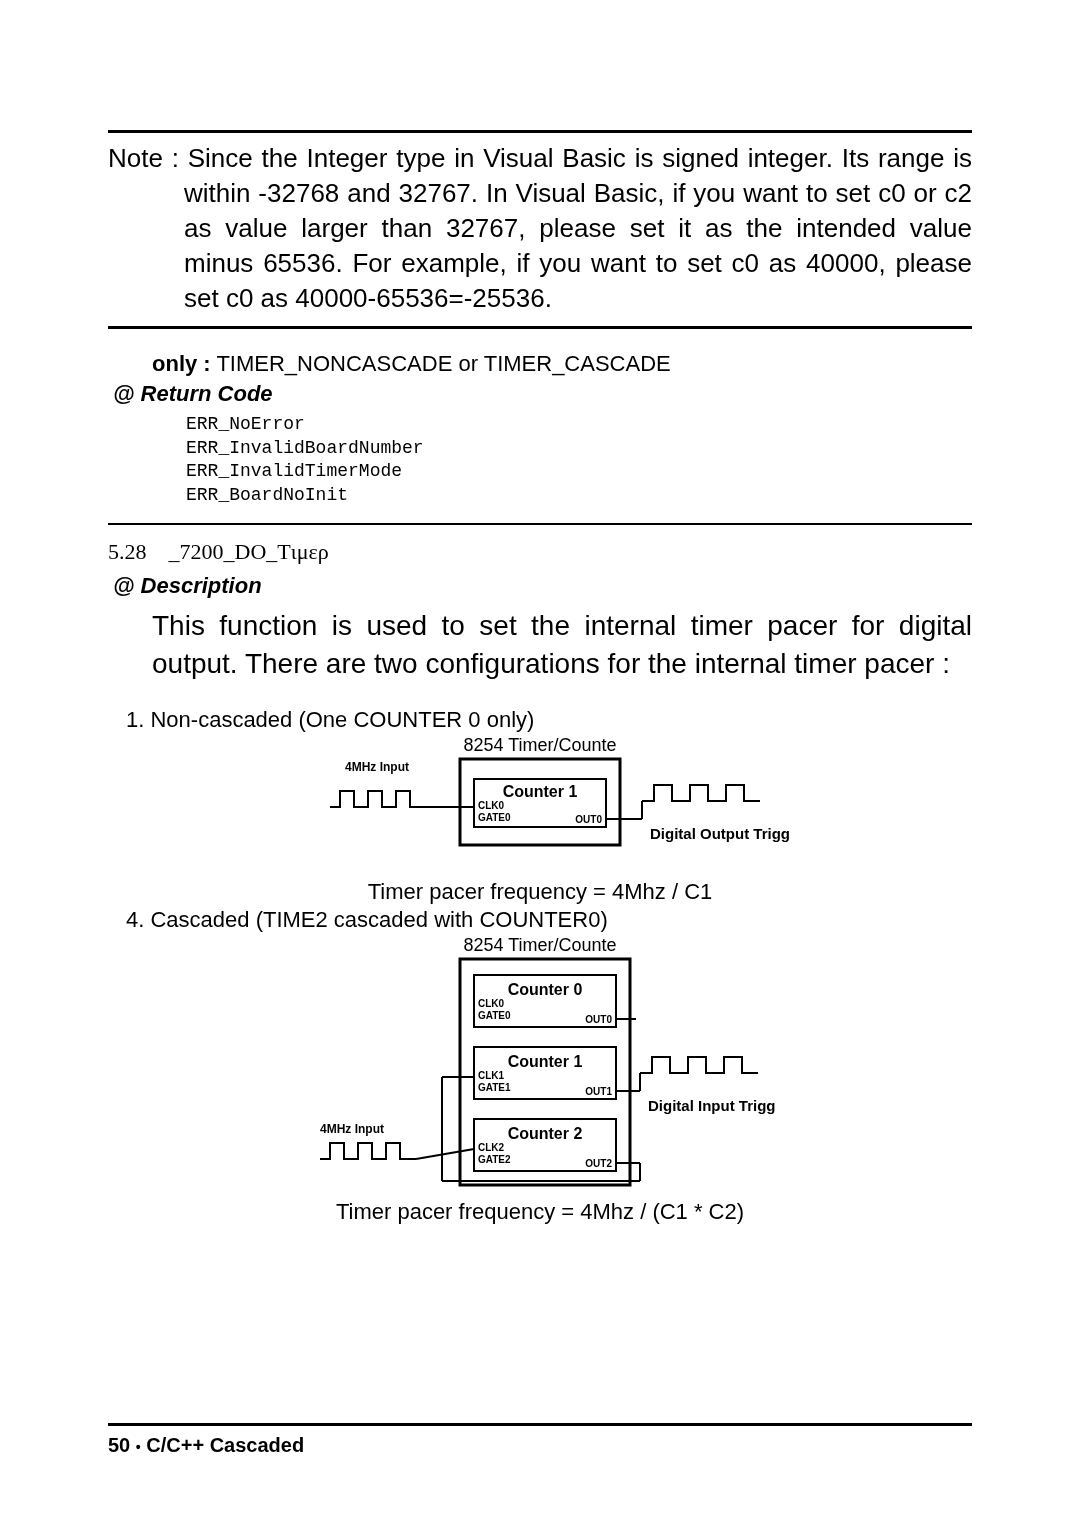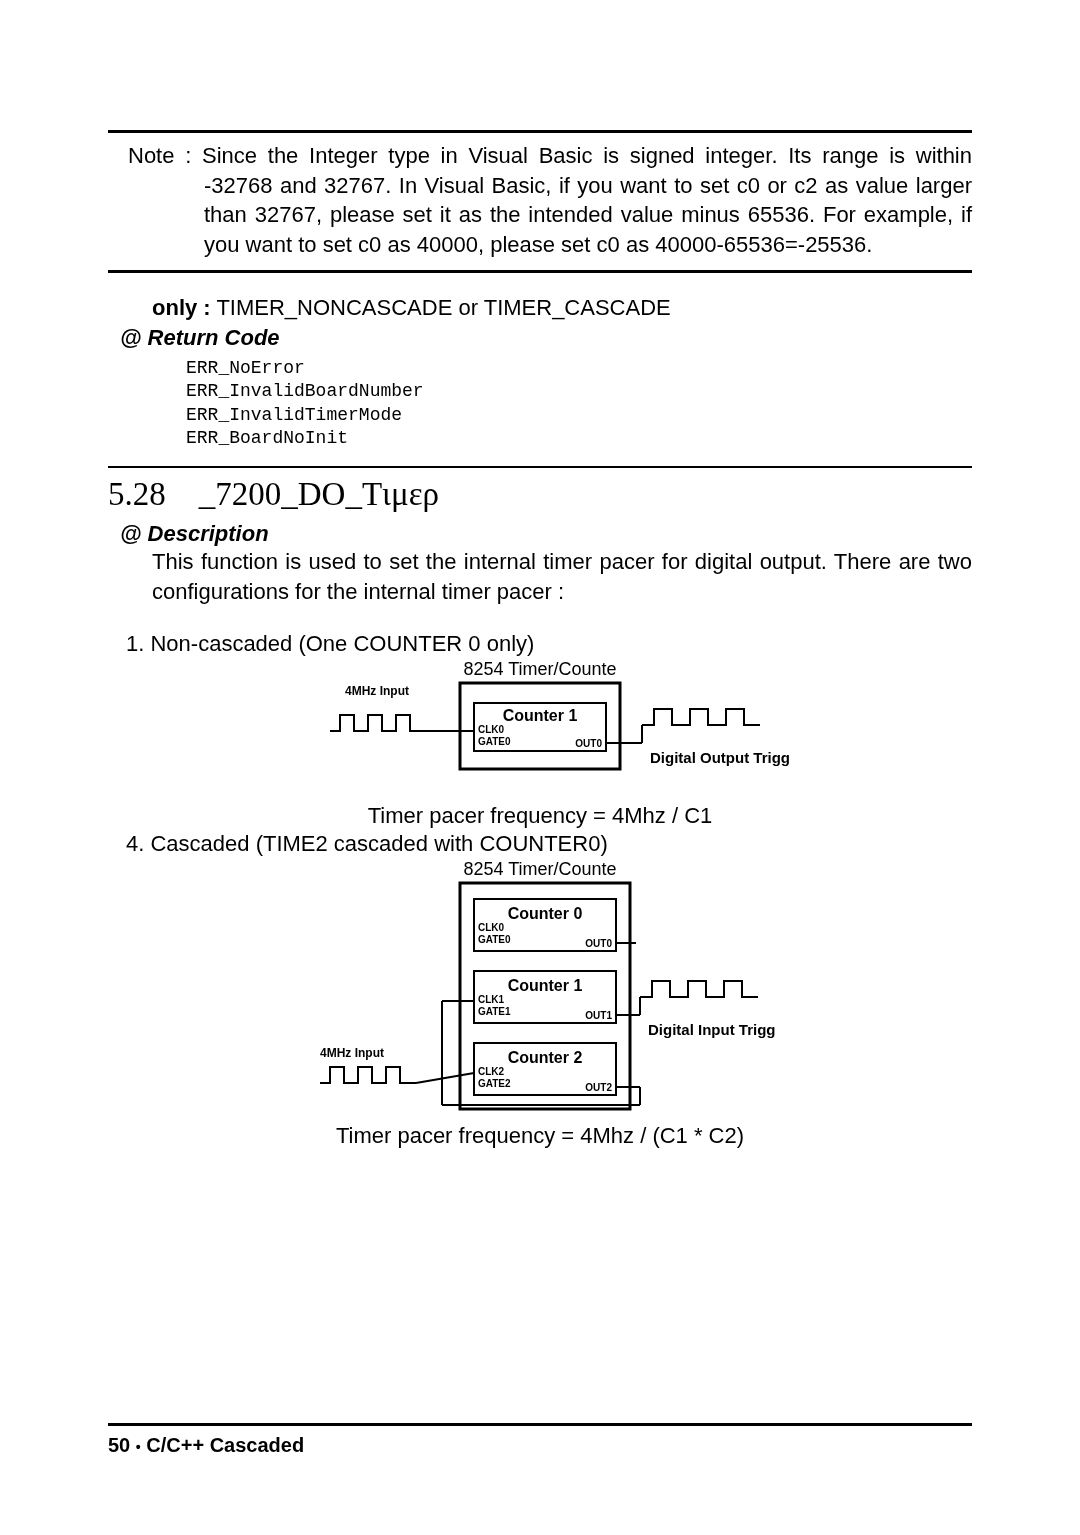--- a/index.html
+++ b/index.html
@@ -21,62 +21,62 @@
     border-top: 3px solid #000;
     margin: 0;
   }
   .hr-thin {
     border: none;
     border-top: 2px solid #000;
     margin: 0;
   }
   .note-block {
     padding: 8px 0 10px 0;
-    font-size: 22px;
+    font-size: 26px;
     line-height: 1.35;
     text-align: justify;
-    margin-left: 20px;
   }
   .note-block .note-body {
     display: block;
     padding-left: 76px;
     text-indent: -76px;
   }
   .mode-line {
     font-size: 22px;
     padding-left: 44px;
     margin-top: 22px;
   }
   .mode-line b { font-weight: bold; }
   .at-heading {
     font-style: italic;
     font-weight: bold;
     font-size: 22px;
     margin-top: 4px;
-    margin-left: 12px;
+    margin-left: 5px;
   }
   .code-block {
     font-family: "Courier New", monospace;
     font-size: 18px;
     line-height: 1.3;
     margin-left: 78px;
     margin-top: 6px;
     margin-bottom: 16px;
     white-space: pre;
   }
   .section-title {
     font-family: "Times New Roman", serif;
-    font-size: 33px;
-    margin-top: 8px;
+    font-size: 22px;
+    margin-top: 14px;
     margin-bottom: 8px;
   }
   .desc-para {
-    font-size: 22px;
+    font-size: 28px;
     line-height: 1.35;
     margin-left: 44px;
+    margin-top: 8px;
     text-align: justify;
   }
   .list-para {
     font-size: 22px;
     margin-left: 18px;
     margin-top: 24px;
   }
   .diagram-wrap {
     margin-top: 2px;
   }

